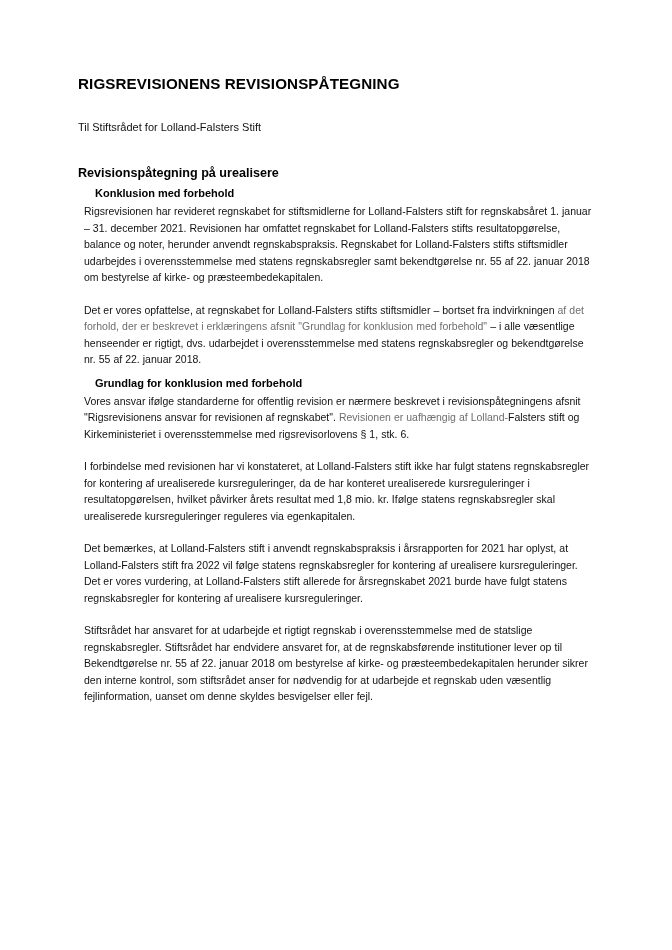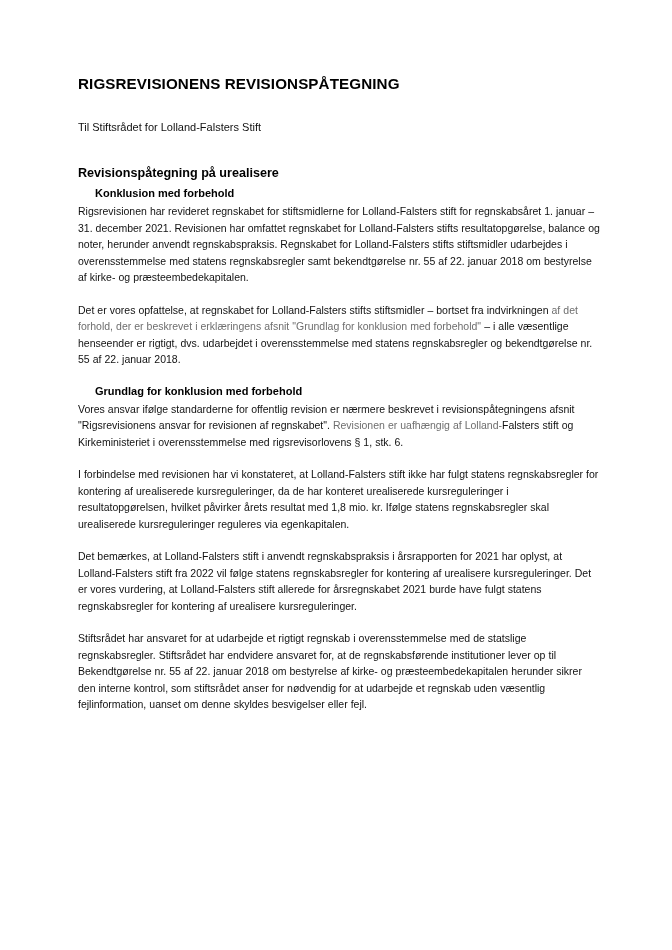--- a/index.html
+++ b/index.html
@@ -61,28 +61,28 @@
   .sub-title {
     font-size: 11px;
     font-weight: bold;
     line-height: 1.45;
     margin: 5px 0 0 0;
     color: #000;
     padding-left: 17px;
   }
 
   .sub-title.spaced {
-    margin-top: 16px;
+    margin-top: 8px;
   }
 
   p.body-text {
     font-size: 10.5px;
     font-weight: normal;
     line-height: 16.5px;
-    margin: 0;
+    margin: 6px;
     color: #111;
     text-align: left;
     word-spacing: 0.1px;
   }
 
   p.body-text + p.body-text {
     margin-top: 16px;
   }
 
   .sub-title + p.body-text {

